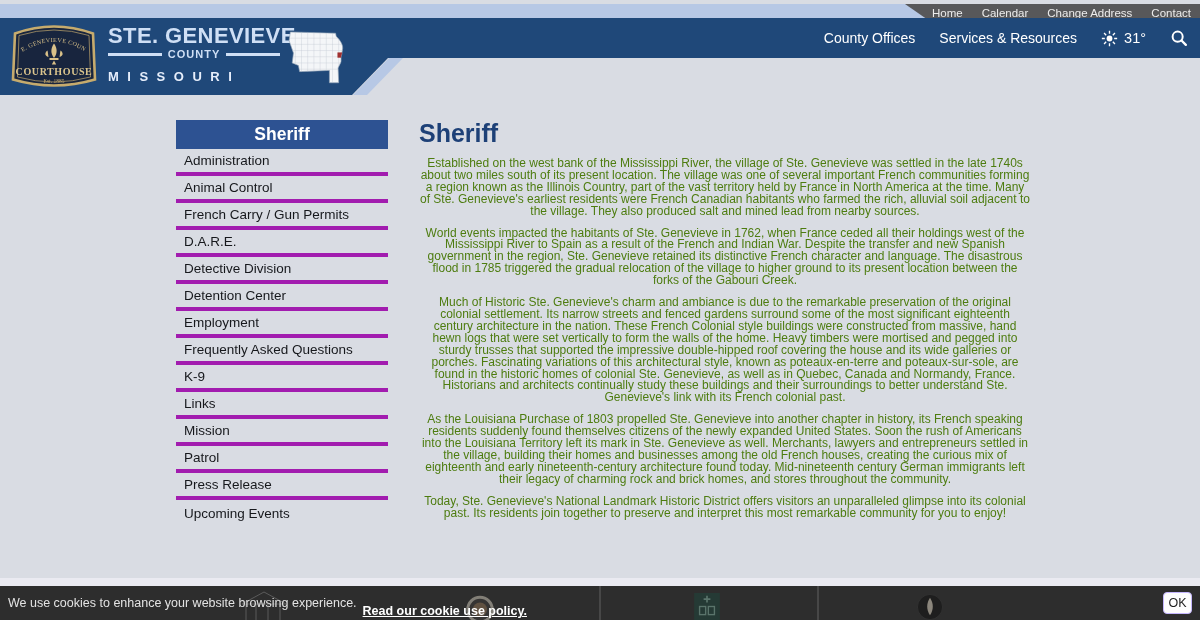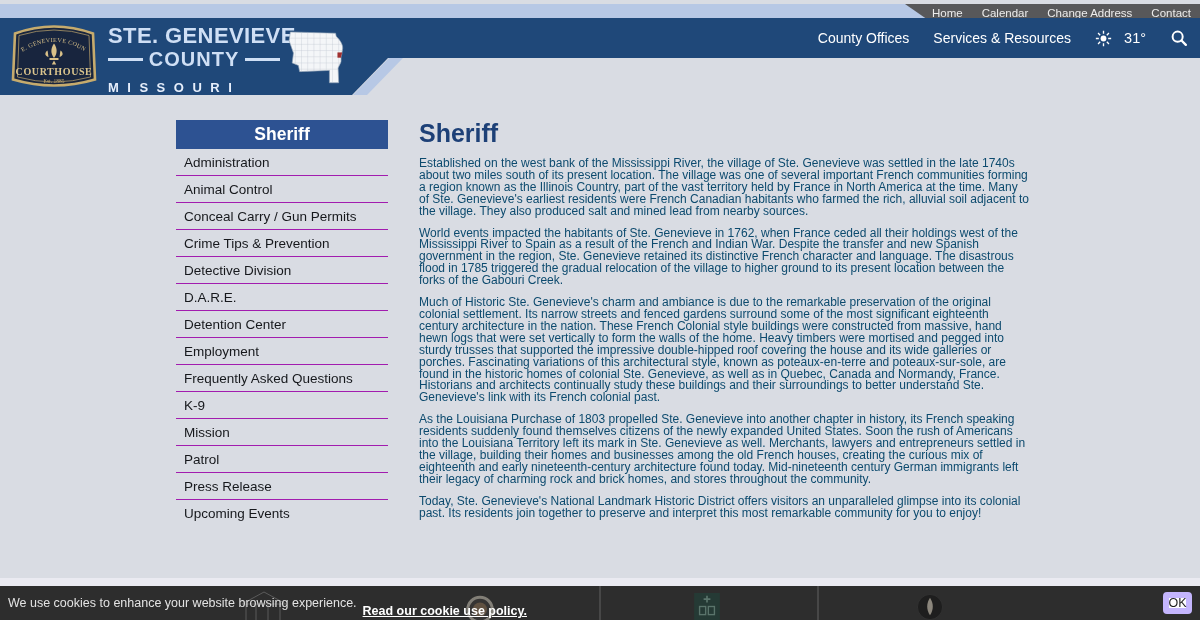--- a/index.html
+++ b/index.html
@@ -20,52 +20,52 @@
               clip-path:polygon(0 0, 388px 0, 352px 100%, 0 100%); }
   .logo-stripe { position:absolute; top:58px; left:0; width:406px; height:37px; background:#b7c8e5;
               clip-path:polygon(389px 0, 403px 0, 367px 100%, 353px 100%); }
 
   .logo-block { position:absolute; left:10px; top:21px; width:340px; height:70px; display:flex; cursor:pointer; z-index:5; }
   .badge { width:88px; height:69px; flex:0 0 auto; }
   .wordmark { margin-left:10px; padding-top:3px; width:172px; }
   .wm-1 { font-size:22px; font-weight:800; letter-spacing:.4px; color:#cfdff5; line-height:24px; white-space:nowrap; }
   .wm-2 { display:flex; align-items:center; gap:6px; margin-top:0px; }
   .wm-2 .dash { height:3px; flex:1; background:#cfdff5; }
-  .wm-2 .county { font-size:20px; font-weight:800; letter-spacing:1px; color:#cfdff5; }
+  .wm-2 .county { font-size:11px; font-weight:800; letter-spacing:1px; color:#cfdff5; }
   .wm-3 { margin-top:9px; font-size:13px; font-weight:600; letter-spacing:8.5px; color:#e6eefb; white-space:nowrap; }
   .mo-map { position:absolute; left:286px; top:25px; width:62px; height:66px; z-index:5; }
 
   .header-nav { position:absolute; right:12px; top:18px; height:40px; display:flex; align-items:center; gap:24px; z-index:6; }
   .header-nav .nav-item { color:#fff; font-size:14px; cursor:pointer; white-space:nowrap; }
-  .weather { display:flex; align-items:center; gap:12px; color:#fff; font-size:14.5px; }
+  .weather { display:flex; align-items:center; gap:6px; color:#fff; font-size:14.5px; }
   .search-btn { display:flex; align-items:center; cursor:pointer; }
 
   
   .sidebar { position:absolute; left:176px; top:120px; width:212px; }
   .sidebar-header { height:29px; background:#2d5292; color:#fff; font-size:17.5px; font-weight:700;
                     display:flex; align-items:center; justify-content:center; }
   .sidebar-item { height:27px; display:flex; align-items:center; padding-left:8px;
-                  font-size:13.5px; color:#16181c; border-bottom:1px solid #a21caf; cursor:pointer; }
+                  font-size:13.5px; color:#16181c; border-bottom:4px solid #a21caf; cursor:pointer; }
   .sidebar-item:last-child { border-bottom:none; }
 
   
   .main { position:absolute; left:419px; top:120px; width:612px; }
   .main h1 { font-size:25px; font-weight:700; color:#1d4077; line-height:27px; margin-bottom:11px; }
-  .main p { font-size:12px; line-height:11.9px; color:#0c4a6e; margin-bottom:10px; text-align:left; }
+  .main p { font-size:12px; line-height:11.9px; color:#4d7c0f; margin-bottom:10px; text-align:center; }
 
   
   .prefooter { position:absolute; top:578px; left:0; width:1200px; height:8px; background:#eaeaf1; }
   .footer { position:absolute; top:586px; left:0; width:1200px; height:34px; background:#2d2d2d; overflow:hidden; }
   .f-divider { position:absolute; top:0; width:1.5px; height:34px; background:#474747; }
   .f-logo { position:absolute; opacity:.55; }
   .lineart { opacity:.28; }
   .cookie-text { position:absolute; left:8px; top:0; height:34px; display:flex; align-items:center; gap:6px; z-index:3; }
   .cookie-text .msg { color:#e3e3e3; font-size:12.5px; }
   .cookie-text .policy { color:#fff; font-size:12.5px; font-weight:700; text-decoration:underline; cursor:pointer;margin-top:16px; }
-  .ok-btn { position:absolute; right:8px; top:6px; width:29px; height:22px; background:#fdfdfd; border:6px solid #c4b5fd;
+  .ok-btn { position:absolute; right:8px; top:6px; width:29px; height:22px; background:#fdfdfd; border:1px solid #c4b5fd;
             border-radius:4px; color:#1d1d1d; font-size:12.5px; display:flex; align-items:center; justify-content:center;
             cursor:pointer; z-index:4; }
 </style>
 </head>
 <body>
 
 <div class="page">
 
   <div class="topbar">
     <div class="topbar-gray"></div>
@@ -143,28 +143,28 @@
         <circle cx="8.5" cy="8.5" r="5.6" fill="none" stroke="#fff" stroke-width="2.2"></circle>
         <path d="M12.8,12.8 L17.6,17.6" stroke="#fff" stroke-width="2.6" stroke-linecap="round"></path>
       </svg>
     </span>
   </div>
 
   <aside class="sidebar">
     <div class="sidebar-header">Sheriff</div>
     <div class="sidebar-item">Administration</div>
     <div class="sidebar-item">Animal Control</div>
-    <div class="sidebar-item">Conceal Carry / Gun Permits</div>
-    <div class="sidebar-item">Crime Tips &amp; Prevention</div>
+    <div class="sidebar-item">French Carry / Gun Permits</div>
+    <div class="sidebar-item">D.A.R.E.</div>
     <div class="sidebar-item">Detective Division</div>
-    <div class="sidebar-item">D.A.R.E.</div>
     <div class="sidebar-item">Detention Center</div>
     <div class="sidebar-item">Employment</div>
     <div class="sidebar-item">Frequently Asked Questions</div>
     <div class="sidebar-item">K-9</div>
+    <div class="sidebar-item">Links</div>
     <div class="sidebar-item">Mission</div>
     <div class="sidebar-item">Patrol</div>
     <div class="sidebar-item">Press Release</div>
     <div class="sidebar-item">Upcoming Events</div>
   </aside>
 
   <main class="main">
     <h1>Sheriff</h1>
     <p>Established on the west bank of the Mississippi River, the village of Ste. Genevieve was settled in the late 1740s about two miles south of its present location. The village was one of several important French communities forming a region known as the Illinois Country, part of the vast territory held by France in North America at the time. Many of Ste. Genevieve's earliest residents were French Canadian habitants who farmed the rich, alluvial soil adjacent to the village. They also produced salt and mined lead from nearby sources.</p>
     <p>World events impacted the habitants of Ste. Genevieve in 1762, when France ceded all their holdings west of the Mississippi River to Spain as a result of the French and Indian War. Despite the transfer and new Spanish government in the region, Ste. Genevieve retained its distinctive French character and language. The disastrous flood in 1785 triggered the gradual relocation of the village to higher ground to its present location between the forks of the Gabouri Creek.</p>

